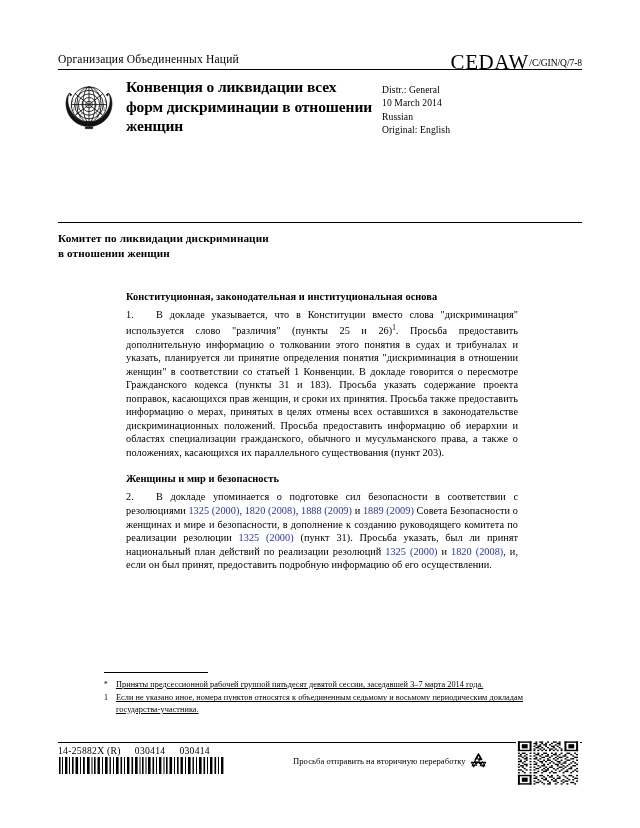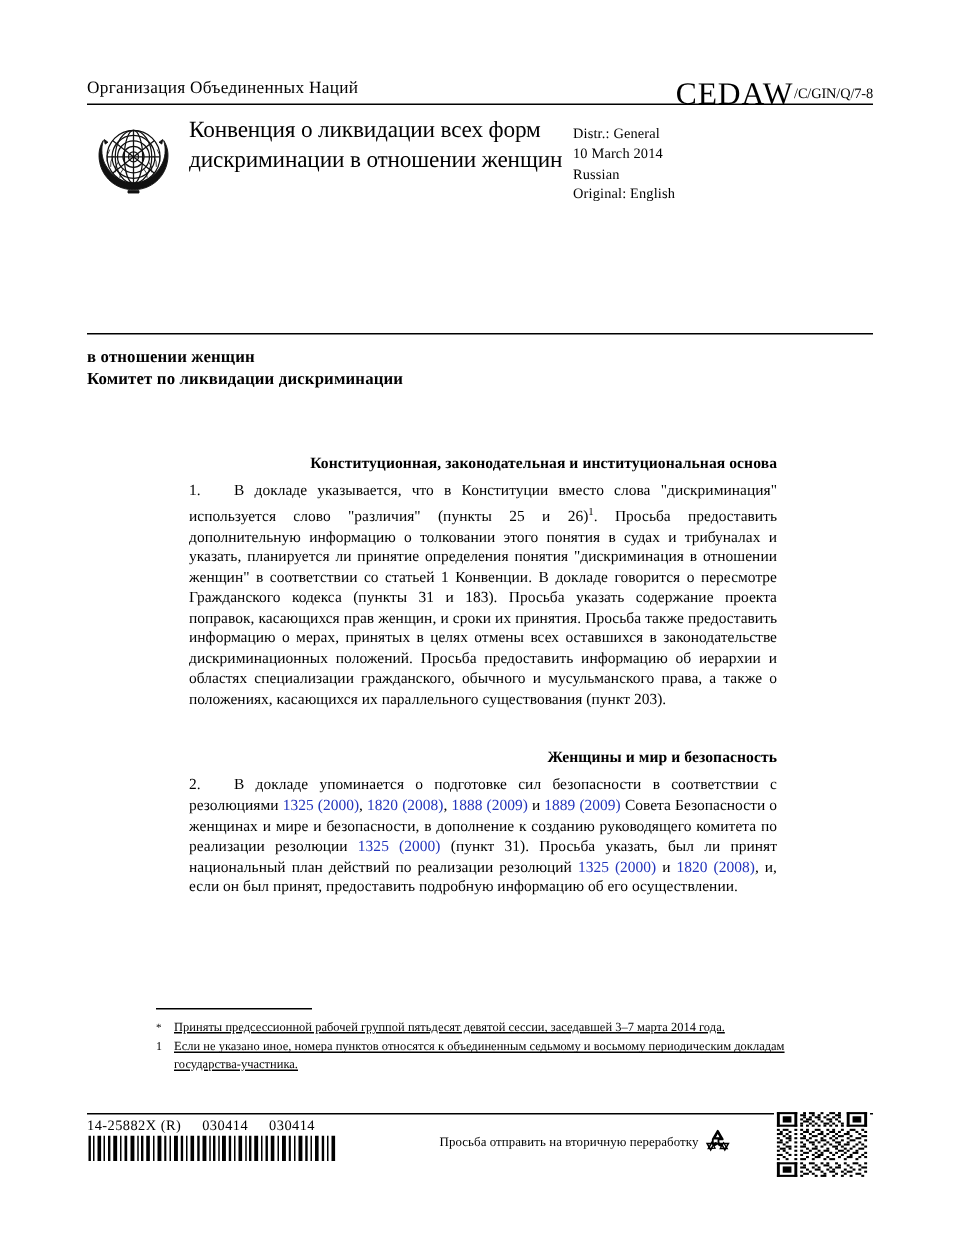--- a/index.html
+++ b/index.html
@@ -49,21 +49,21 @@
   .emblem {
     width: 62px;
     height: 56px;
     flex: 0 0 62px;
     margin-top: 2px;
   }
   .conv-title {
     flex: 1 1 auto;
     margin-left: 6px;
     font-size: 15.5px;
-    font-weight: normal;
+    font-weight: bold;
     line-height: 19.5px;
     letter-spacing: -0.1px;
     max-width: 250px;
   }
   .distr-block {
     flex: 0 0 auto;
     width: 160px;
     margin-left: 6px;
     margin-top: 6px;
     font-size: 9.6px;
@@ -121,26 +121,25 @@
     font-weight: bold;
     line-height: 17.4px;
     letter-spacing: -0.05px;
   }
   h1.doc-title .fn-mark {
     font-size: 9px;
     vertical-align: super;
     font-weight: bold;
   }
   h2.sub-head {
-    margin: 26px 0 0 0;
+    margin: 13px 0 0 0;
     font-size: 10.4px;
     font-weight: bold;
     line-height: 13px;
     letter-spacing: 0.05px;
-    text-align: right;
   }
   p.para {
     margin: 5px 0 0 0;
     font-size: 10.3px;
     line-height: 13.55px;
     text-align: justify;
     text-justify: inter-word;
     letter-spacing: 0.02px;
     hyphens: manual;
   }
@@ -299,22 +298,22 @@
         <div>Distr.: General</div>
         <div>10 March 2014</div>
         <div>Russian</div>
         <div>Original: English</div>
       </div>
     </div>
   </div>
 
   <div class="section-rule"></div>
   <div class="committee">
+    <div>Комитет по ликвидации дискриминации</div>
     <div>в отношении женщин</div>
-    <div>Комитет по ликвидации дискриминации</div>
   </div>
 
   <div class="content">
 
 
     <h2 class="sub-head">Конституционная, законодательная и институциональная основа</h2>
 
     <p class="para"><span class="pnum">1.</span><span>В докладе указывается, что в Конституции вместо слова "дискриминация" используется слово "различия" (пункты 25 и 26)</span><span class="sup">1</span><span>. Просьба предоставить дополнительную информацию о толковании этого понятия в судах и трибуналах и указать, планируется ли принятие определения понятия "дискриминация в отношении женщин" в соответствии со статьей 1 Конвенции. В докладе говорится о пересмотре Гражданского кодекса (пункты 31 и 183). Просьба указать содержание проекта поправок, касающихся прав женщин, и сроки их принятия. Просьба также предоставить информацию о мерах, принятых в целях отмены всех оставшихся в законодательстве дискриминационных положений. Просьба предоставить информацию об иерархии и областях специализации гражданского, обычного и мусульманского права, а также о положениях, касающихся их параллельного существования (пункт 203).</span></p>
 
     <h2 class="sub-head">Женщины и мир и безопасность</h2>

